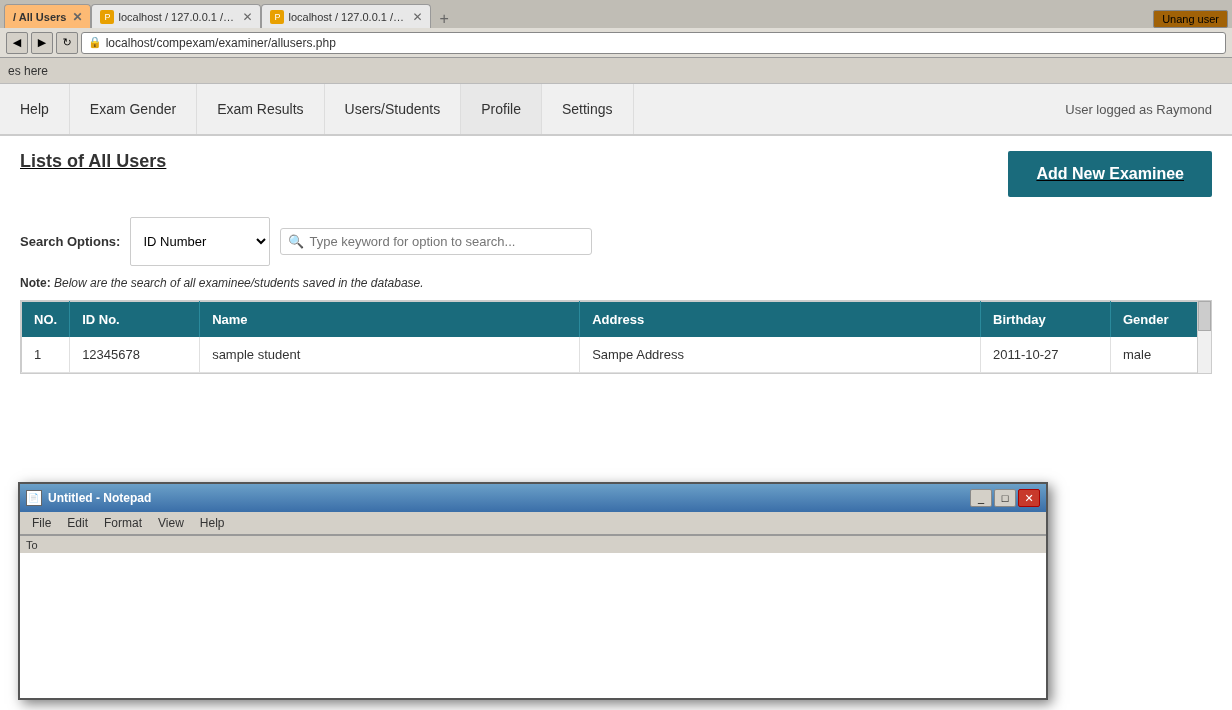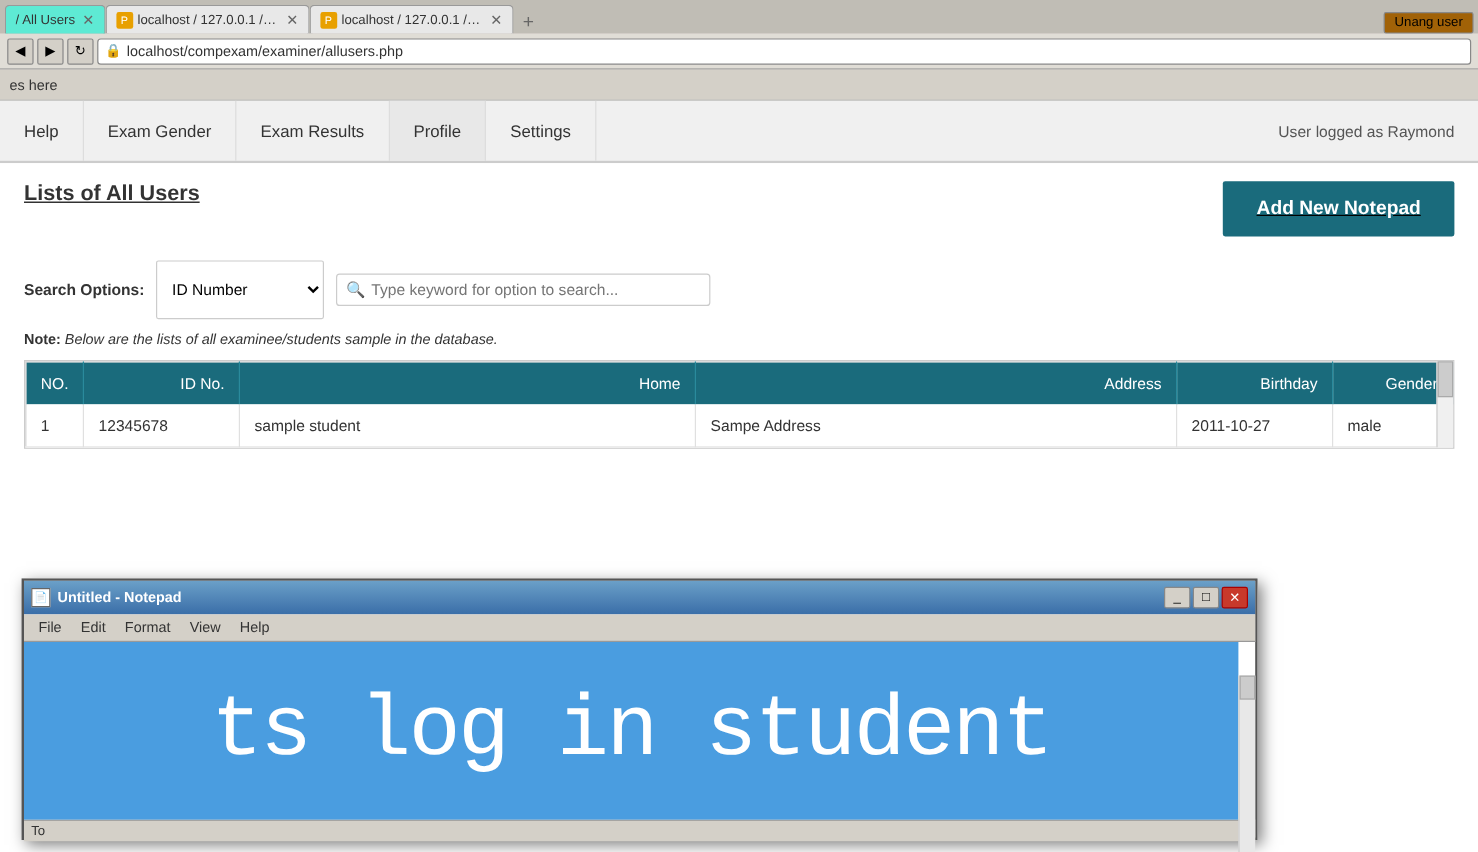--- a/index.html
+++ b/index.html
@@ -2,21 +2,21 @@
 <html><head>
   <meta charset="utf-8">
   <style>
     * { margin: 0; padding: 0; box-sizing: border-box; }
     body { font-family: Arial, sans-serif; font-size: 13px; background: #fff; overflow: hidden; width: 1232px; height: 710px; position: relative; }
 
     
     .browser-chrome { background: #d4d0c8; width: 100%; }
     .tab-bar { display: flex; align-items: flex-end; background: #c0bdb5; padding: 4px 4px 0; height: 28px; }
     .tab { display: flex; align-items: center; background: #e8e8e8; border: 1px solid #999; border-bottom: none; border-radius: 4px 4px 0 0; padding: 3px 8px; font-size: 11px; color: #333; max-width: 170px; height: 24px; cursor: pointer; }
-    .tab.active { background: #5eead4; z-index: 1; }
+    .tab.active { background: #fdba74; z-index: 1; font-weight: bold; }
     .tab-title { white-space: nowrap; overflow: hidden; text-overflow: ellipsis; max-width: 130px; }
     .tab-icon { width: 14px; height: 14px; margin-right: 4px; background: #e8a000; border-radius: 2px; font-size: 9px; display: flex; align-items: center; justify-content: center; color: white; flex-shrink: 0; }
     .tab-close { margin-left: 6px; cursor: pointer; color: #666; font-size: 12px; }
     .tab-new { background: none; border: none; margin-left: 4px; font-size: 16px; color: #666; cursor: pointer; padding: 0 4px; }
     .browser-controls { display: flex; align-items: center; background: #e0ddd6; padding: 3px 6px; height: 30px; border-bottom: 1px solid #999; }
     .browser-btn { background: #d4d0c8; border: 1px solid #888; border-radius: 2px; width: 22px; height: 22px; display: flex; align-items: center; justify-content: center; cursor: pointer; margin-right: 3px; font-size: 11px; }
     .address-bar { flex: 1; display: flex; align-items: center; background: #fff; border: 1px solid #888; border-radius: 3px; padding: 2px 6px; height: 22px; font-size: 12px; color: #333; }
     .address-bar-icon { margin-right: 4px; color: #666; font-size: 11px; }
     .unang-user-btn { background: #a16207; border: 1px solid #888; border-radius: 2px; padding: 2px 8px; font-size: 11px; cursor: pointer; margin-left: 6px; white-space: nowrap; }
 
@@ -44,21 +44,21 @@
     .search-input-icon { position: absolute; left: 8px; color: #aaa; font-size: 13px; }
     .search-input { padding: 5px 8px 5px 28px; border: 1px solid #ccc; border-radius: 3px; font-size: 13px; width: 312px; color: #4d7c0f; }
 
     
     .note-text { font-size: 12px; color: #333; margin-bottom: 10px; }
     .note-text em { font-style: italic; }
 
     
     .data-table { width: 100%; border-collapse: collapse; border: 1px solid #ccc; }
     .data-table thead tr { background: #1a6b7c; color: #fff; }
-    .data-table thead th { padding: 10px 12px; text-align: right; font-weight: normal; font-size: 13px; border-right: 1px solid #2a8a9c; }
+    .data-table thead th { padding: 10px 12px; text-align: left; font-weight: bold; font-size: 13px; border-right: 1px solid #2a8a9c; }
     .data-table thead th:last-child { border-right: none; }
     .data-table tbody tr { background: #fff; }
     .data-table tbody tr:nth-child(even) { background: #f9f9f9; }
     .data-table tbody td { padding: 10px 12px; font-size: 13px; color: #333; border-bottom: 1px solid #e0e0e0; border-right: 1px solid #e0e0e0; }
     .data-table tbody td:last-child { border-right: none; }
     .table-wrap { position: relative; overflow: hidden; max-height: 120px; border: 1px solid #ccc; }
     .table-scrollbar { position: absolute; right: 0; top: 0; width: 14px; height: 100%; background: #f0f0f0; border-left: 1px solid #ccc; }
     .table-scrollbar-thumb { width: 100%; height: 30px; background: #ccc; border: 1px solid #aaa; }
 
     
@@ -113,56 +113,57 @@
 </div>
 
 <div class="notif-bar">
   <span>es here</span>
 </div>
 
 <div class="nav-bar">
   <div class="nav-item">Help</div>
   <div class="nav-item">Exam Gender</div>
   <div class="nav-item">Exam Results</div>
+  <div class="nav-item">Users/Students</div>
   <div class="nav-item active">Profile</div>
   <div class="nav-item">Settings</div>
   <div class="nav-spacer"></div>
   <div class="nav-user">User logged as Raymond</div>
 </div>
 
 <div class="main-content">
   <div class="page-header">
     <h1 class="page-title">Lists of All Users</h1>
-    <button class="add-btn">Add New Notepad</button>
+    <button class="add-btn">Add New Examinee</button>
   </div>
 
   <div class="search-row">
     <span class="search-label">Search Options:</span>
     <select class="search-select">
       <option>ID Number</option>
       <option>Name</option>
       <option>Address</option>
     </select>
     <div class="search-input-wrap">
       <span class="search-input-icon">🔍</span>
       <input class="search-input" type="text" placeholder="Type keyword for option to search..." style="">
     </div>
   </div>
 
   <div class="note-text">
-    <strong>Note: </strong><em>Below are the lists of all examinee/students sample in the database.</em>
+    <strong>Note: </strong><em>Below are the search of all examinee/students saved in the database.</em>
   </div>
 
   <div class="table-wrap">
     <table class="data-table">
       <thead>
         <tr>
           <th style="width:40px">NO.</th>
           <th style="width:130px">ID No.</th>
-          <th style="width:380px">Home</th>
+          <th style="width:380px">Name</th>
           <th>Address</th>
           <th style="width:130px">Birthday</th>
           <th style="width:100px">Gender</th>
         </tr>
       </thead>
       <tbody>
         <tr class="table-row">
           <td>1</td>
           <td>12345678</td>
           <td>sample student</td>
@@ -191,25 +192,17 @@
   </div>
 
   <div class="notepad-menubar">
     <span class="notepad-menu-item">File</span>
     <span class="notepad-menu-item">Edit</span>
     <span class="notepad-menu-item">Format</span>
     <span class="notepad-menu-item">View</span>
     <span class="notepad-menu-item">Help</span>
   </div>
 
-  <div style="display:flex; position:relative; height: calc(218px - 28px - 24px - 18px);">
-    <div class="notepad-content" style="flex:1; background:#4a9de0; display:flex; align-items:center; overflow:hidden; height:100%;">
-      <span class="notepad-text">ts log in student</span>
-    </div>
-    <div class="notepad-scrollbar" style="position:relative; width:14px; background:#e8e8e8; border-left:1px solid #ccc; height:100%; flex-shrink:0;">
-      <div class="notepad-scrollbar-thumb"></div>
-    </div>
-  </div>
 
   <div class="notepad-bottom">
     <span class="notepad-status">To</span>
   </div>
 </div>
 
 </body></html>

